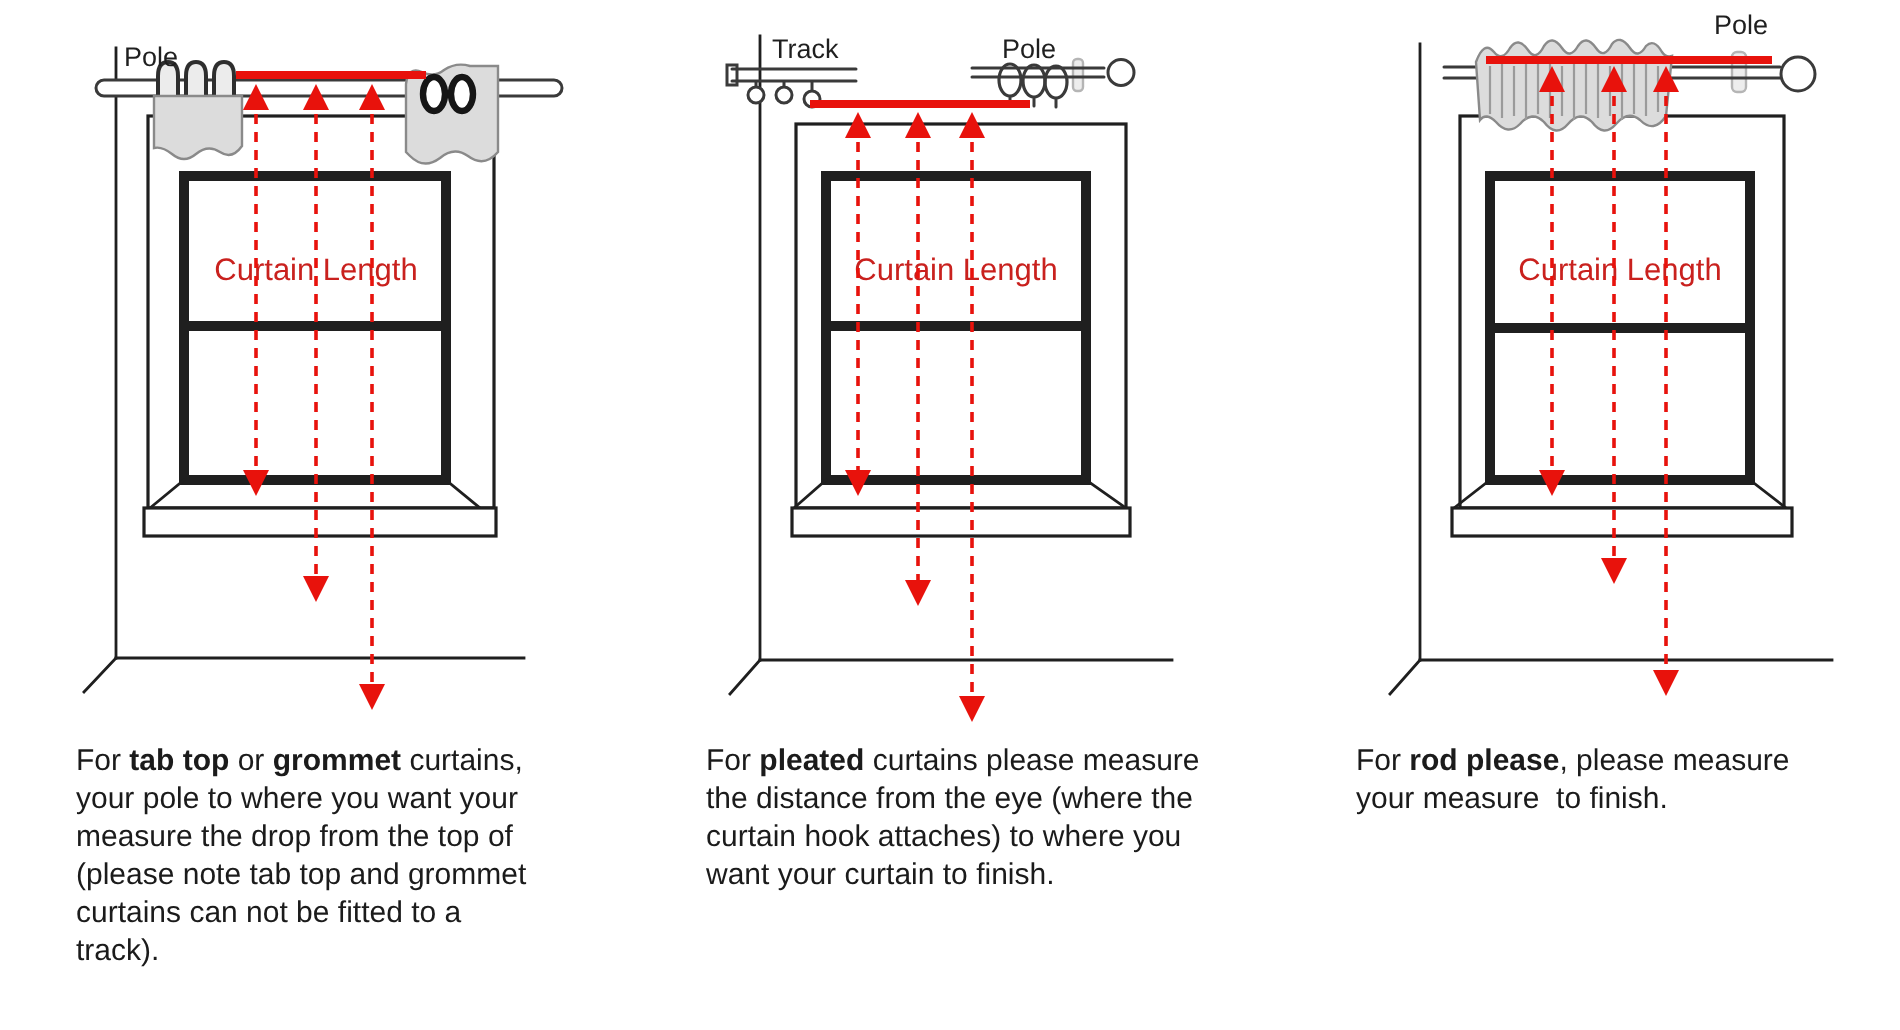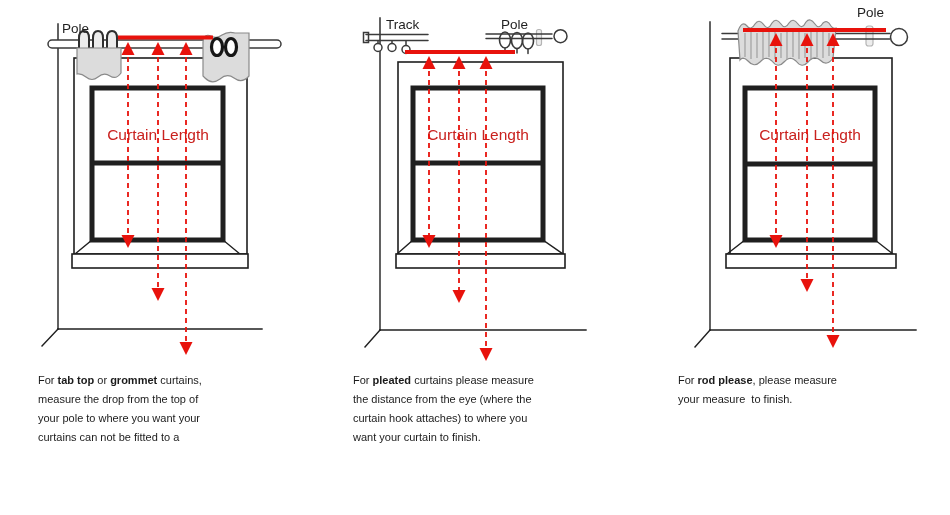--- a/index.html
+++ b/index.html
@@ -30,21 +30,21 @@
   .grommet{fill:#fff;stroke:#161616;stroke-width:3.2;}
   .hw{fill:#fff;stroke:#3a3a3a;stroke-width:1.5;}
   .hw-ln{stroke:#3a3a3a;stroke-width:1.5;fill:none;stroke-linecap:round;}
   .bracket{fill:#ededed;stroke:#b5b5b5;stroke-width:1.2;}
   .redline{stroke:var(--measure-red);stroke-width:4;fill:none;}
   .dash{stroke:var(--measure-red);stroke-width:1.8;stroke-dasharray:5 4;fill:none;}
   .head{fill:var(--measure-red);stroke:none;}
   svg text{font-family:"Liberation Sans",sans-serif;}
   .cl-text{fill:var(--curtain-length-red);font-size:15.5px;text-anchor:middle;}
   .hw-text{fill:var(--ink);font-size:13.5px;}
-  .caption{position:absolute;font-size:11px;line-height:19px;color:var(--caption-ink);}
+  .caption{position:absolute;font-size:15px;line-height:19px;color:var(--caption-ink);}
   .caption .cap-line{white-space:pre;}
   .caption b{font-weight:700;}
 </style>
 </head>
 <body>
 
 <div class="canvas">
 
   <section class="panel" style="left:0;width:330px;">
     <svg width="330" height="370" viewBox="0 0 330 370">
@@ -86,23 +86,25 @@
       </g>
       <g>
         <path class="head" d="M186,42 l-6.5,13 h13 z"></path>
         <path class="dash" d="M186,57 V342"></path>
         <path class="head" d="M186,355 l-6.5,-13 h13 z"></path>
       </g>
       <text class="hw-text" x="62" y="33">Pole</text>
     </svg>
     <div class="caption" style="left:38px;top:371px;">
         <div class="cap-line"><span>For </span><b>tab top</b><span> or </span><b>grommet</b><span> curtains,</span></div>
+        <div class="cap-line"><span>your pole to where you want your</span></div>
         <div class="cap-line"><span>measure the drop from the top of</span></div>
-        <div class="cap-line"><span>your pole to where you want your</span></div>
+        <div class="cap-line"><span>(please note tab top and grommet</span></div>
         <div class="cap-line"><span>curtains can not be fitted to a</span></div>
+        <div class="cap-line"><span>track).</span></div>
       </div>
   </section>
 
   <section class="panel" style="left:330px;width:320px;">
     <svg width="320" height="370" viewBox="0 0 320 370">
 
       <path class="ln" d="M50,18 V330"></path>
       <path class="ln" d="M50,330 H256"></path>
       <path class="ln" d="M50,330 L35,347"></path>
 

